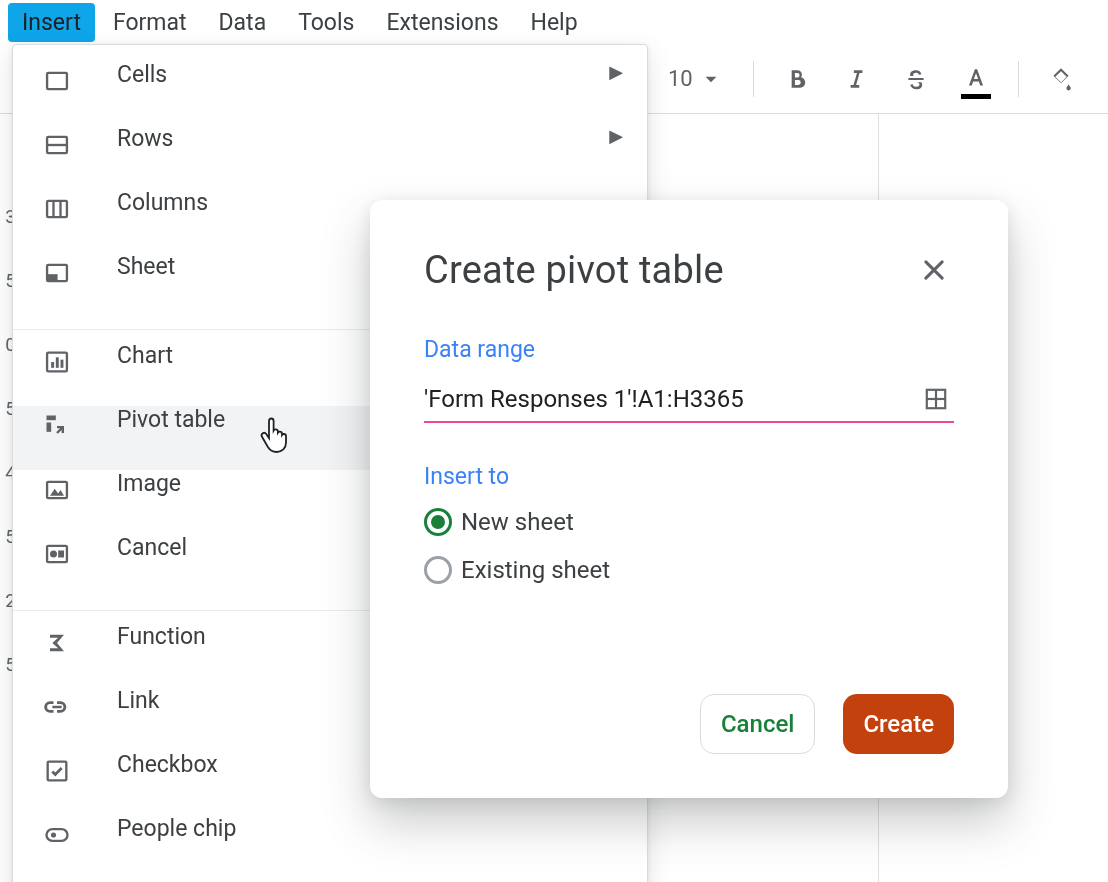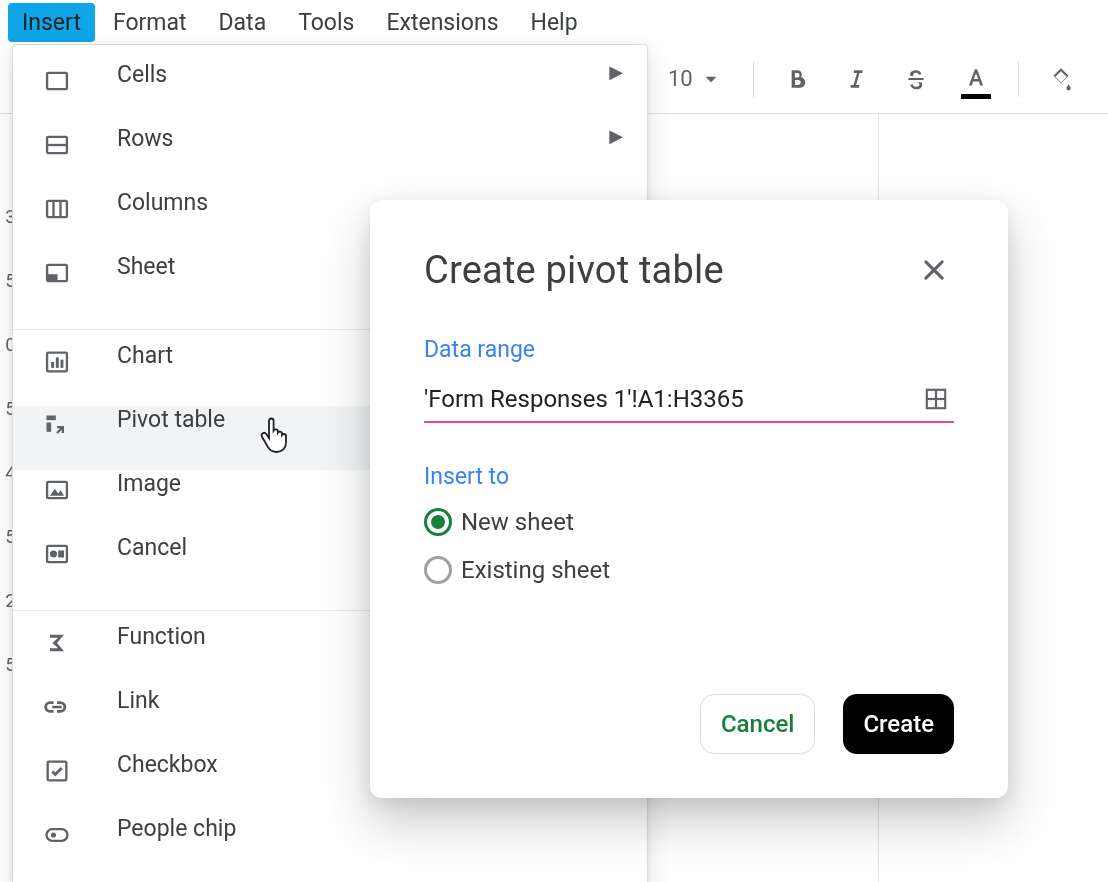--- a/index.html
+++ b/index.html
@@ -213,21 +213,21 @@
       font-size:24px;
       font-weight:500;
       cursor:pointer;
       display:flex; align-items:center; justify-content:center;
       font-family:inherit;
     }
     .btn.secondary {
       background:#fff; border:1px solid #dadce0; color:#188038;
     }
     .btn.primary {
-      background:#000000; border:none; color:#fff;
+      background:#c2410c; border:none; color:#fff;
     }
   </style>
 </head>
 <body>
 
 <div class="menubar">
   <div class="item active">Insert</div>
   <div class="item">Format</div>
   <div class="item">Data</div>
   <div class="item">Tools</div>

